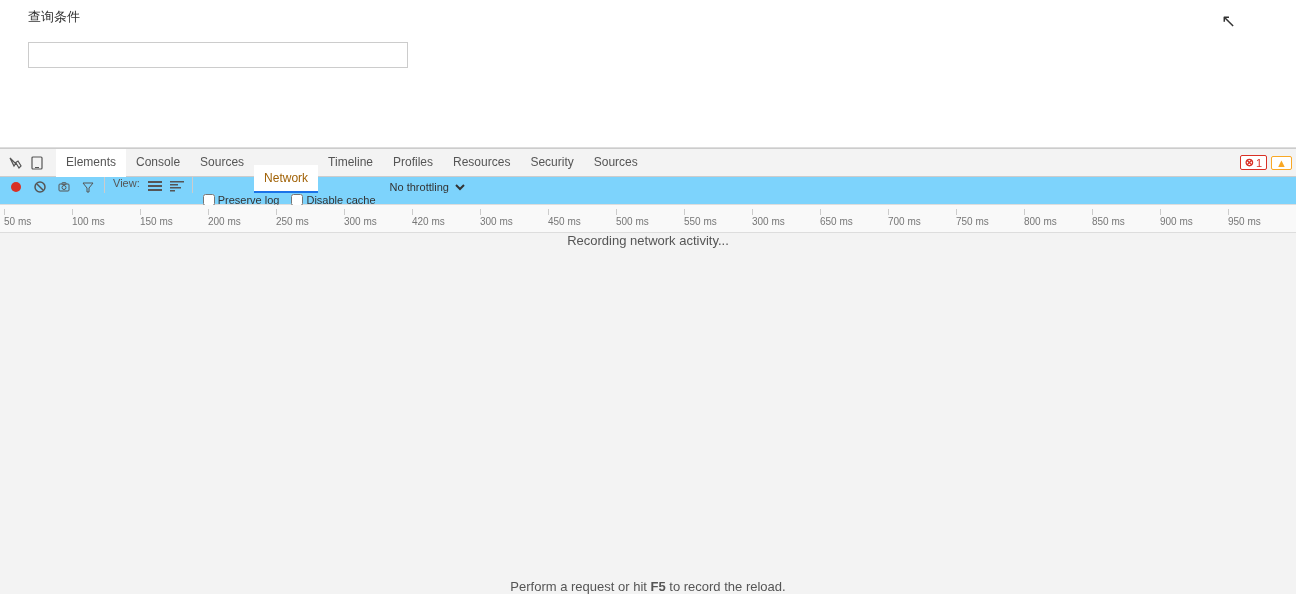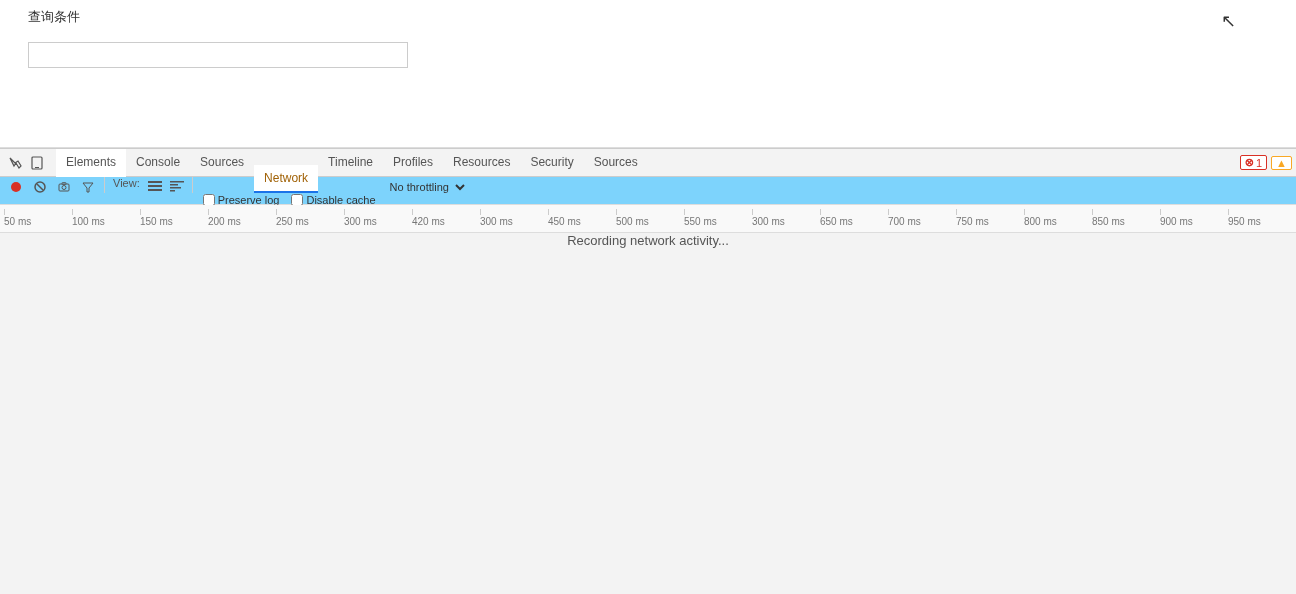--- a/index.html
+++ b/index.html
@@ -442,15 +442,18 @@
         <span class="ruler-label">900 ms</span>
       </div>
       <div class="ruler-tick">
         <div class="ruler-line"></div>
         <span class="ruler-label">950 ms</span>
       </div>
     </div>
 
   <div class="network-empty">
     <div class="hint-text">Recording network activity...</div>
+    <div class="hint-text">
+      <span>Perform a request or hit </span><strong>F5</strong><span> to record the reload.</span>
+    </div>
   </div>
 
 </div>
 
 </body></html>

